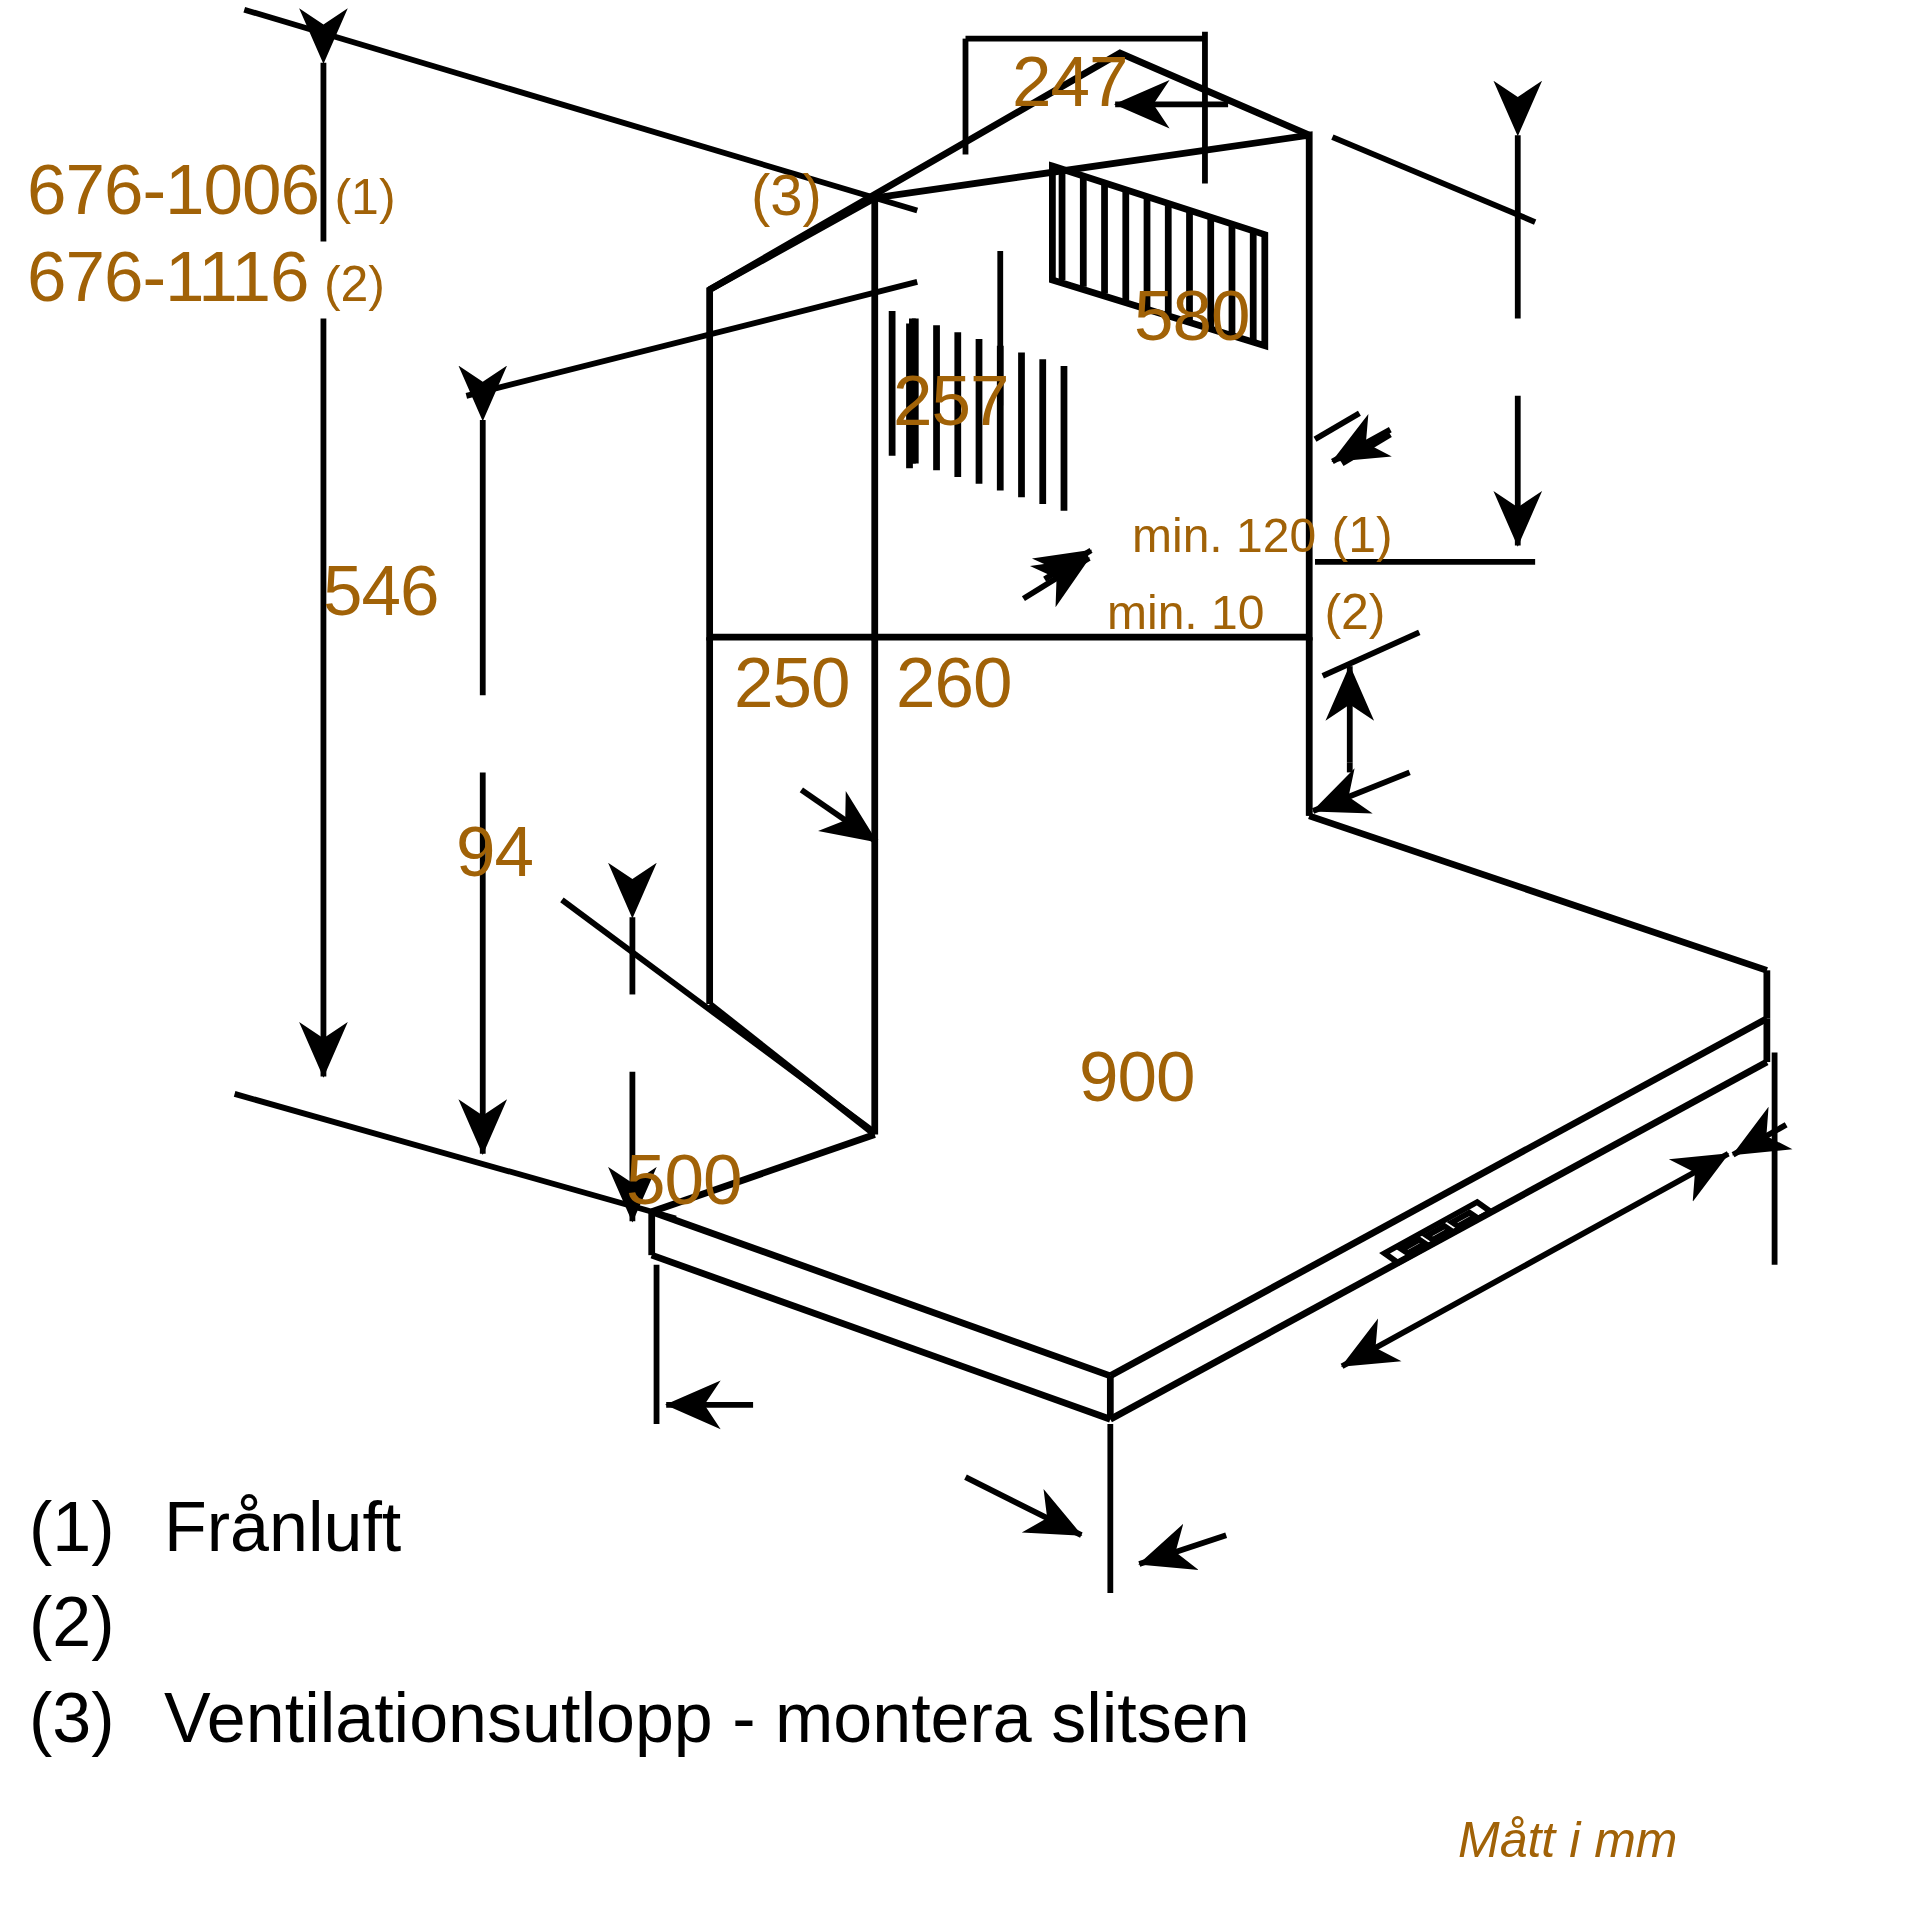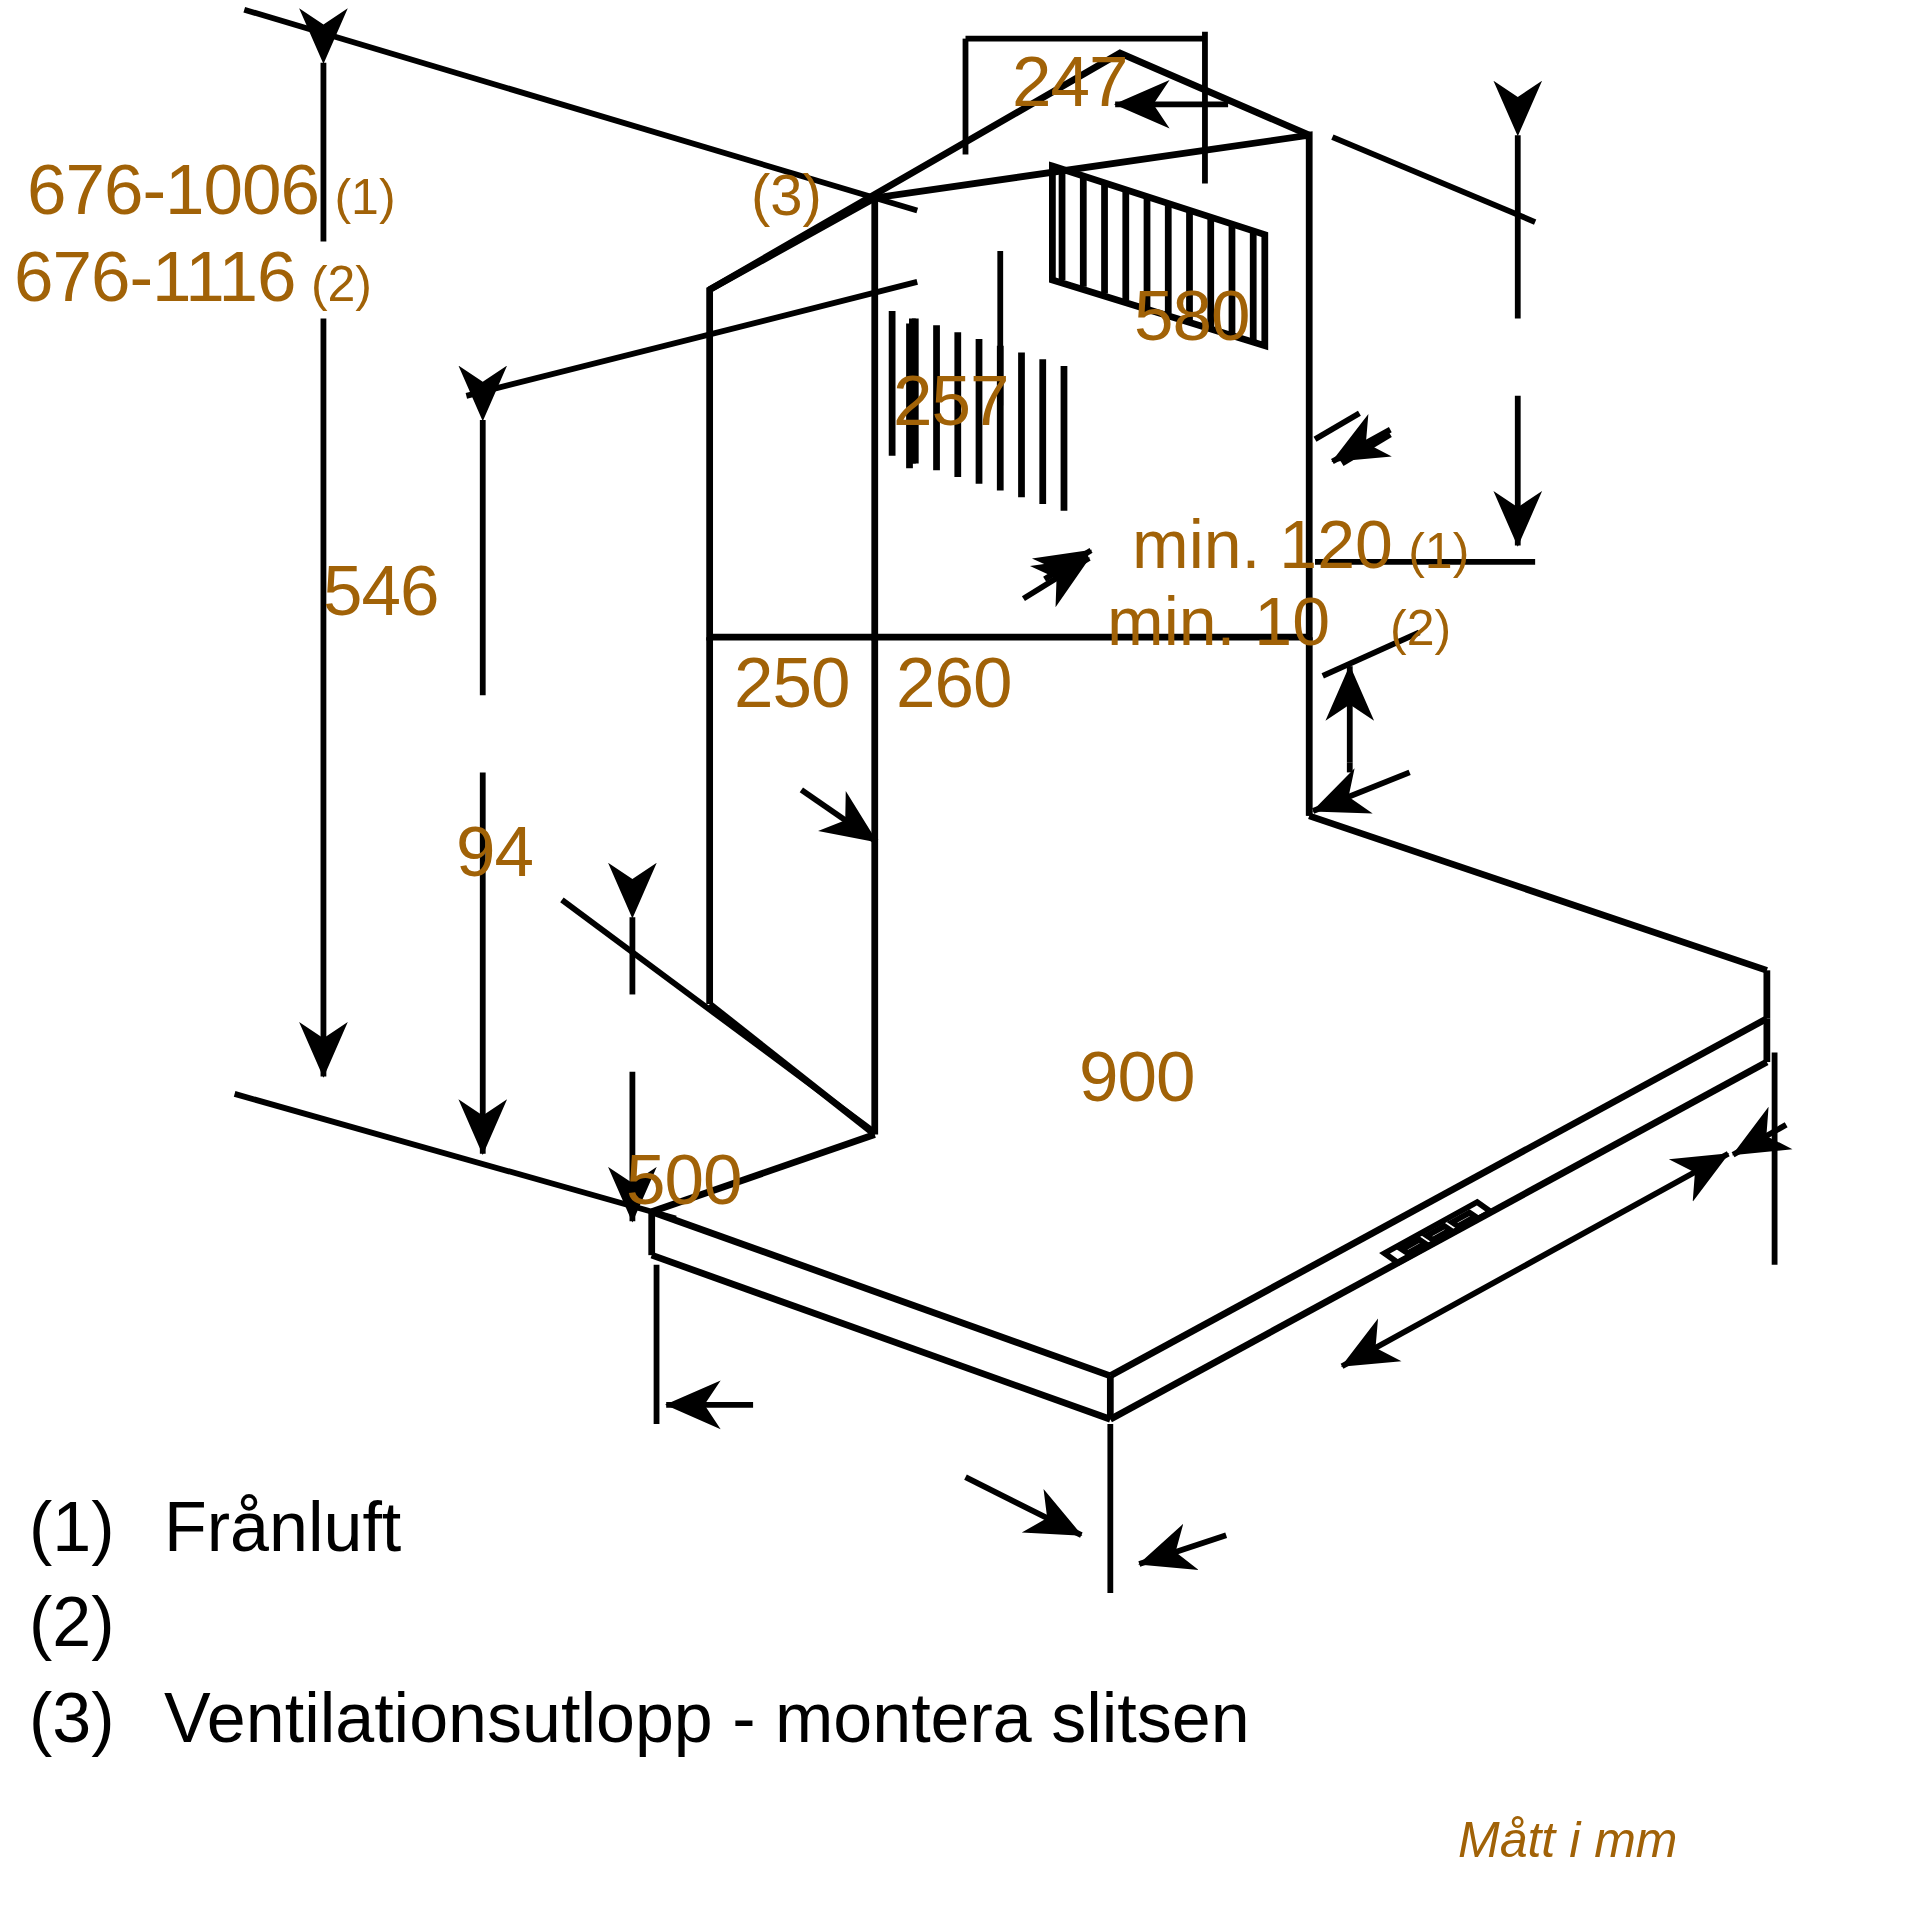--- a/index.html
+++ b/index.html
@@ -32,21 +32,21 @@
     white-space: pre;
     line-height: 1;
     font-family: "Liberation Sans", sans-serif;
     color: #a16207;
   }
   .dim {
     font-size: 71px;
     letter-spacing: -1px;
   }
   .dim-sm {
-    font-size: 68px;
+    font-size: 48px;
   }
   .legend {
     font-size: 70px;
   }
   .units {
     font-size: 50px;
     font-style: italic;
   }
   .callout {
     font-size: 58px;
@@ -226,21 +226,21 @@
     <g fill="none" stroke="#000" stroke-width="6">
       <line x1="1036" y1="260" x2="1036" y2="420"></line>
     </g>
   </svg>
 
   <div class="row lbl" style="left:27px; top:154px;">
     <span class="dim">676-1006</span>
     <span class="sup">(1)</span>
   </div>
 
-  <div class="row lbl" style="left:14px; top:241px;text-align:right;">
+  <div class="row lbl" style="left:27px; top:241px;text-align:right;">
     <span class="dim">676-1116</span>
     <span class="sup">(2)</span>
   </div>
 
   <div class="lbl dim" style="left:1012px; top:46px;">247</div>
 
   <div class="lbl dim" style="left:1134px; top:280px;text-align:center;">580</div>
 
   <div class="lbl dim" style="left:893px; top:365px;">257</div>
 

